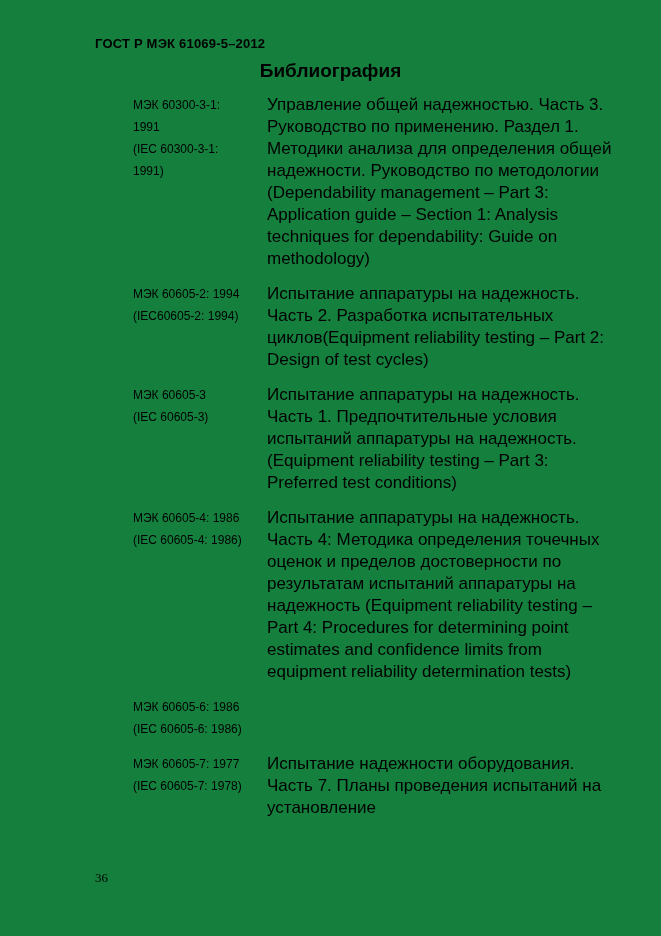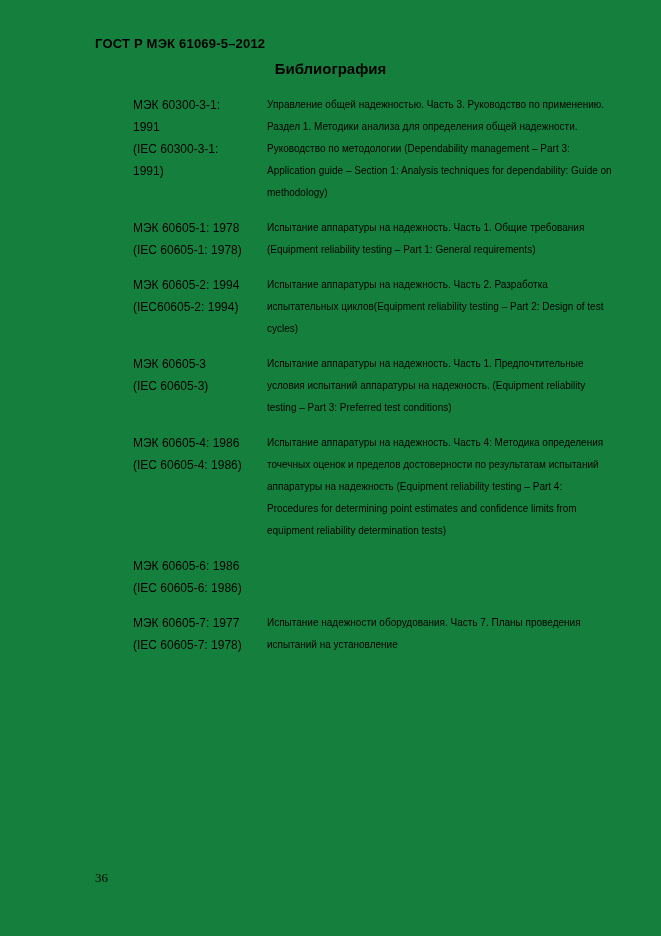--- a/index.html
+++ b/index.html
@@ -24,21 +24,21 @@
     font-size: 13px;
     font-weight: bold;
     letter-spacing: 0.2px;
   }
   .doc-title {
     position: absolute;
     left: 0;
     top: 60px;
     width: 661px;
     text-align: center;
-    font-size: 15px;
+    font-size: 19px;
     font-weight: bold;
   }
   .entries {
     position: absolute;
     left: 133px;
     top: 94px;
     width: 479px;
   }
   .entry {
     display: flex;
@@ -47,21 +47,21 @@
   }
   .entry-code {
     flex: 0 0 134px;
     width: 134px;
     font-size: 12px;
     line-height: 22px;
     white-space: pre-line;
   }
   .entry-description {
     flex: 1 1 auto;
-    font-size: 10px;
+    font-size: 17px;
     line-height: 22px;
   }
   .page-number {
     position: absolute;
     left: 95px;
     top: 870px;
     font-size: 13px;
     font-family: Liberation Serif, serif;
   }
 </style>
@@ -77,25 +77,20 @@
   <div class="entries">
 
     <div class="entry">
       <div class="entry-code">МЭК 60300-3-1:
 1991
 (IEC 60300-3-1:
 1991)</div>
       <div class="entry-description">Управление общей надежностью. Часть 3. Руководство по применению. Раздел 1. Методики анализа для определения общей надежности. Руководство по методологии (Dependability management – Part 3: Application guide – Section 1: Analysis techniques for dependability: Guide on methodology)</div>
     </div>
 
-    <div class="entry">
-      <div class="entry-code">МЭК 60605-1: 1978
-(IEC 60605-1: 1978)</div>
-      <div class="entry-description">Испытание аппаратуры на надежность. Часть 1. Общие требования (Equipment reliability testing – Part 1: General requirements)</div>
-    </div>
 
     <div class="entry">
       <div class="entry-code">МЭК 60605-2: 1994
 (IEC60605-2: 1994)</div>
       <div class="entry-description">Испытание аппаратуры на надежность. Часть 2. Разработка испытательных циклов(Equipment reliability testing – Part 2: Design of test cycles)</div>
     </div>
 
     <div class="entry">
       <div class="entry-code">МЭК 60605-3
 (IEC 60605-3)</div>

